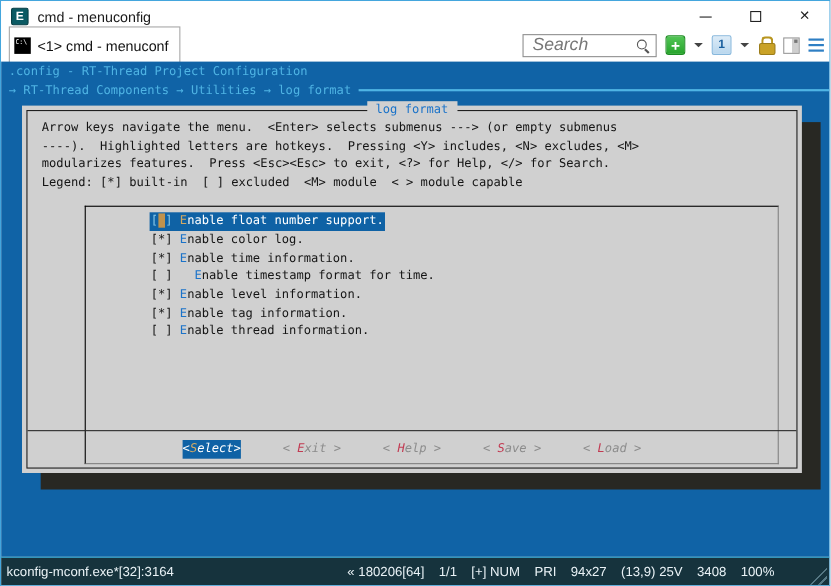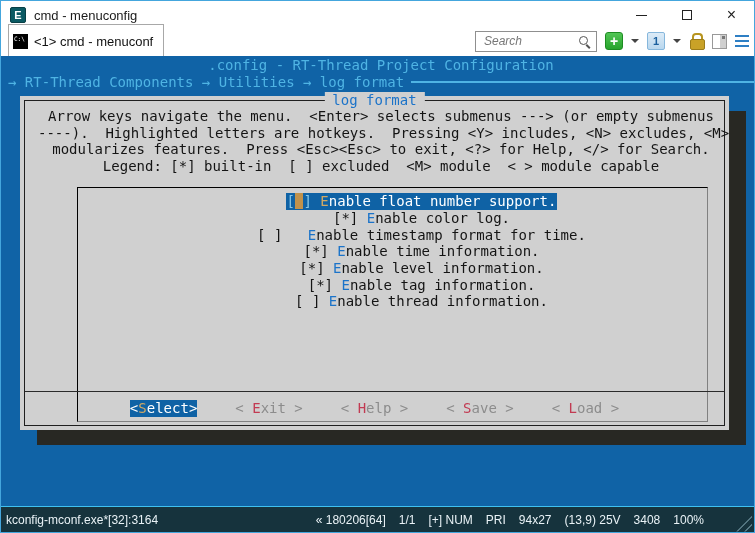--- a/index.html
+++ b/index.html
@@ -18,64 +18,64 @@
   .max-glyph{width:10px;height:10px;border:1px solid #222;}
   .close-glyph{font-size:16px;color:#222;line-height:10px;}
   
   .tabbar{height:27px;flex:0 0 auto;display:flex;align-items:center;background:#fff;padding:0 5px 3px 7px;}
   .tab{height:34px;display:flex;align-items:center;gap:6px;padding:0 10px 0 4px;
     border:1px solid #a8a8a8;background:#fff;font-size:13px;color:#111;}
   .cmd-icon{width:15px;height:15px;background:#000;color:#fff;font-family:"DejaVu Sans Mono",monospace;
     font-size:6px;line-height:7px;padding:1px;overflow:hidden;}
   .tab-right{margin-left:auto;display:flex;align-items:center;gap:8px;}
   .search{width:122px;height:21px;border:1px solid #8f8f8f;display:flex;align-items:center;padding:0 5px 0 6px;background:#fff;}
-  .search input{border:0;outline:0;width:100%;font-size:12px;color:#444;background:transparent;font-family:"Liberation Sans",sans-serif;}
+  .search input{border:0;outline:0;width:100%;font-size:16px;color:#444;background:transparent;font-family:"Liberation Sans",sans-serif;}
   .search input::placeholder{font-style:italic;color:#777;}
   .mag{position:relative;width:13px;height:13px;flex:0 0 auto;}
   .mag::before{content:"";position:absolute;left:1px;top:1px;width:7px;height:7px;border:1.5px solid #555;border-radius:50%;}
   .mag::after{content:"";position:absolute;left:9px;top:9px;width:5px;height:1.6px;background:#555;transform:rotate(45deg);transform-origin:0 0;}
   .tool-btn{display:flex;align-items:center;justify-content:center;}
   .plus-btn{width:18px;height:18px;border-radius:3px;border:1px solid #1d8c22;
     background:linear-gradient(#52c555,#27a42c);color:#fff;font-size:14px;font-weight:bold;line-height:14px;}
   .num-btn{width:18px;height:18px;border-radius:2px;border:1px solid #86b7dc;
     background:linear-gradient(#dcebf7,#b9d7ee);color:#1a5f9e;font-size:11px;font-weight:bold;}
   .dd{width:0;height:0;border-left:4px solid transparent;border-right:4px solid transparent;border-top:4px solid #444;}
   .lock{position:relative;width:15px;height:16px;}
   .lock::before{content:"";position:absolute;left:3px;top:0;width:7px;height:8px;border:2px solid #b8951f;border-bottom:0;border-radius:4px 4px 0 0;}
   .lock::after{content:"";position:absolute;left:1px;top:6px;width:13px;height:9px;background:#c9a227;border:1px solid #9c7d1a;border-radius:2px;}
   .panes{position:relative;width:15px;height:15px;border:1px solid #999;
     background:linear-gradient(90deg,#fff 0 55%,#cfcfcf 55% 100%);}
   .panes i{position:absolute;right:1px;top:1px;width:3px;height:3px;background:#777;}
   .burger{display:flex;flex-direction:column;gap:2.5px;}
   .burger i{width:14px;height:2.5px;background:#2e7fc4;}
   
   .terminal{flex:1;background:#1063a6;position:relative;overflow:hidden;
-    font-family:"DejaVu Sans Mono","Liberation Mono",monospace;font-size:14px;line-height:16.6px;
-    color:#4fb4e4;padding:1px 0 0 7px;text-align:center;}
+    font-family:"DejaVu Sans Mono","Liberation Mono",monospace;font-size:11px;line-height:16.6px;
+    color:#4fb4e4;padding:1px 0 0 7px;}
   .term-line{white-space:pre;}
   .crumb-row{display:flex;align-items:center;}
   .crumb-rule{flex:1;height:2px;background:#4fb4e4;margin-left:7px;}
   
   .dialog{position:relative;margin:6px 0 0 12px;width:709px;height:334px;background:#d0d0d0;
     box-shadow:17px 15px 0 #282823;color:#141414;}
   .dialog-inner{position:absolute;inset:4px;border:1px solid #1f1f1f;}
   .dialog-title{position:absolute;top:-9px;left:50%;transform:translateX(-50%);
     background:#d0d0d0;color:#1b73c9;padding:0 8px;white-space:pre;}
   .instructions{margin:7px 0 0 13px;white-space:pre;}
   .listbox{position:absolute;left:7px;right:16px;top:86px;height:235px;
     border:1px solid #808080;border-top-color:#000;border-left-color:#000;padding:5px 0 0 58px;margin-left:45px;}
   .menu-row{height:16.7px;}
   .row-content{white-space:pre;display:inline-block;padding:0 1px;}
   .row-content .hotkey{color:#1b73c9;}
   .row-content.selected{background:#0f62a5;color:#fff;}
   .row-content.selected .hotkey{color:#d2a964;}
   .row-content.selected .bracket{color:#86c7e8;}
   .row-content.selected .state.cursor{background:#c0924c;}
   .footer{position:absolute;left:0;right:0;bottom:0;height:34px;border-top:1px solid #2a2a2a;
-    display:flex;align-items:center;justify-content:center;gap:38px;}
+    display:flex;align-items:center;justify-content:center;gap:38px;font-style:italic;}
   .dlg-btn{white-space:pre;color:#8c8c8c;}
   .dlg-btn .hotkey{color:#c23a52;}
   .dlg-btn.selected{background:#0f62a5;color:#fff;}
   .dlg-btn.selected .hotkey{color:#d2a964;}
   
   .statusbar{height:26px;flex:0 0 auto;background:#16333d;border-top:1px solid #3fc1f0;
     display:flex;align-items:center;color:#e9f2f6;font-size:12px;padding-left:5px;gap:26px;}
   .status-right{margin-left:auto;display:flex;align-items:center;gap:13px;white-space:pre;}
   .grip{width:16px;height:16px;margin:8px 2px 0 6px;
     background:repeating-linear-gradient(135deg,#567884 0 1.5px,transparent 1.5px 5.5px);
@@ -135,22 +135,22 @@
       <span class="crumb-rule"></span>
     </div>
 
     <div class="dialog">
       <div class="dialog-inner">
         <div class="dialog-title">log format</div>
         <div class="instructions"><div>Arrow keys navigate the menu.  &lt;Enter&gt; selects submenus ---&gt; (or empty submenus</div><div>----).  Highlighted letters are hotkeys.  Pressing &lt;Y&gt; includes, &lt;N&gt; excludes, &lt;M&gt;</div><div>modularizes features.  Press &lt;Esc&gt;&lt;Esc&gt; to exit, &lt;?&gt; for Help, &lt;/&gt; for Search.</div><div>Legend: [*] built-in  [ ] excluded  &lt;M&gt; module  &lt; &gt; module capable</div></div>
         <div class="listbox">
             <div class="menu-row"><span class="row-content selected"><span class="bracket">[</span><span class="state cursor"> </span><span class="bracket">]</span><span> </span><span class="hotkey">E</span><span>nable float number support.</span></span></div>
             <div class="menu-row"><span class="row-content"><span class="bracket">[</span><span class="state">*</span><span class="bracket">]</span><span> </span><span class="hotkey">E</span><span>nable color log.</span></span></div>
+            <div class="menu-row"><span class="row-content"><span class="bracket">[</span><span class="state">*</span><span class="bracket">]</span><span> </span><span class="hotkey">E</span><span>nable time information.</span></span></div>
             <div class="menu-row"><span class="row-content"><span class="bracket">[</span><span class="state"> </span><span class="bracket">]</span><span>   </span><span class="hotkey">E</span><span>nable timestamp format for time.</span></span></div>
-            <div class="menu-row"><span class="row-content"><span class="bracket">[</span><span class="state">*</span><span class="bracket">]</span><span> </span><span class="hotkey">E</span><span>nable time information.</span></span></div>
             <div class="menu-row"><span class="row-content"><span class="bracket">[</span><span class="state">*</span><span class="bracket">]</span><span> </span><span class="hotkey">E</span><span>nable level information.</span></span></div>
             <div class="menu-row"><span class="row-content"><span class="bracket">[</span><span class="state">*</span><span class="bracket">]</span><span> </span><span class="hotkey">E</span><span>nable tag information.</span></span></div>
             <div class="menu-row"><span class="row-content"><span class="bracket">[</span><span class="state"> </span><span class="bracket">]</span><span> </span><span class="hotkey">E</span><span>nable thread information.</span></span></div>
           </div>
         <div class="footer">
             <span class="dlg-btn selected"><span>&lt;</span><span class="hotkey">S</span><span>elect</span><span>&gt;</span></span>
             <span class="dlg-btn"><span>&lt; </span><span class="hotkey">E</span><span>xit</span><span> &gt;</span></span>
             <span class="dlg-btn"><span>&lt; </span><span class="hotkey">H</span><span>elp</span><span> &gt;</span></span>
             <span class="dlg-btn"><span>&lt; </span><span class="hotkey">S</span><span>ave</span><span> &gt;</span></span>
             <span class="dlg-btn"><span>&lt; </span><span class="hotkey">L</span><span>oad</span><span> &gt;</span></span>

